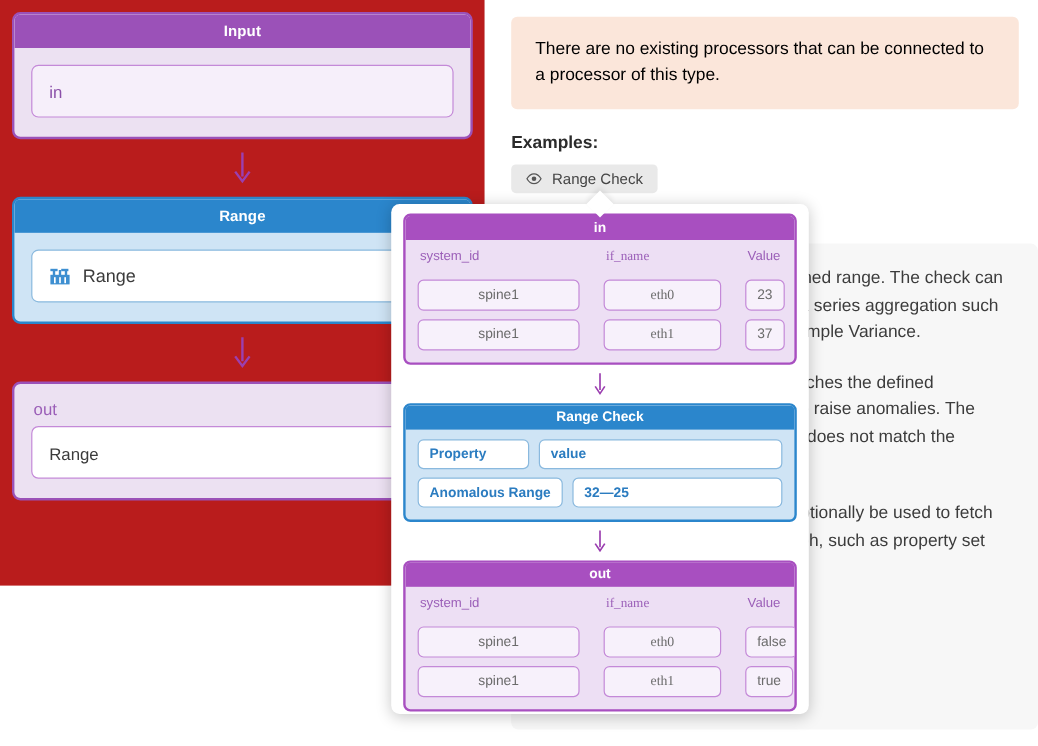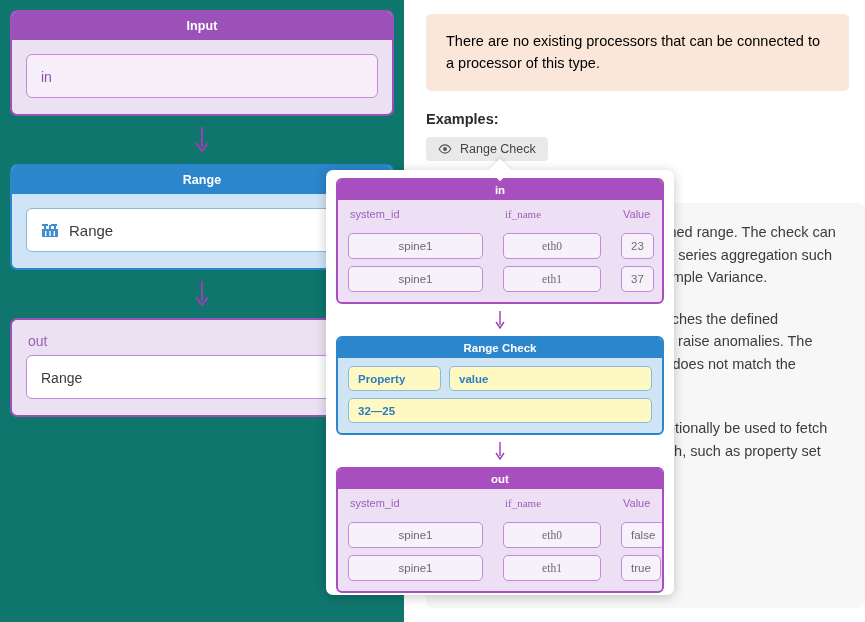--- a/index.html
+++ b/index.html
@@ -7,22 +7,22 @@
     width:865px;height:622px;
     background:#ffffff;
     font-family:"Liberation Sans", sans-serif;
     overflow:hidden;
     position:relative;
   }
   .root{position:absolute;inset:0;display:flex;}
 
   
   .left-col{
-    width:404px;height:622px;position:relative;
-    background:#0f766e;flex:0 0 404px;
+    width:404px;height:488px;position:relative;
+    background:#b91c1c;flex:0 0 404px;
     padding:10px 0 0 0;box-sizing:border-box;
   }
 
   .node{
     margin:0 10px;border-radius:7px;overflow:hidden;
     box-sizing:border-box;
   }
   .node-hdr{
     height:28px;line-height:28px;text-align:center;
     font-size:12.5px;font-weight:bold;color:#ffffff;
@@ -127,21 +127,21 @@
   .pcol.c1{flex:0 0 135px;}
   .pcol.c2{flex:0 0 98px;font-family:Liberation Serif, serif;}
   .pcol.c3{flex:1;}
   .phead{font-size:11px;color:#9b5fb8;margin-bottom:6px;padding-left:2px;}
   .pcell{
     background:#f7f1fb;border:1px solid #c489d8;border-radius:5px;
     height:26px;line-height:25px;padding:0 9px;font-size:11.5px;color:#6b6b6b;
     box-sizing:border-box;overflow:hidden;white-space:nowrap;
   }
   .bcell{
-    background:#fef9c3;border:1px solid #8ab9de;border-radius:5px;
+    background:#ffffff;border:1px solid #8ab9de;border-radius:5px;
     height:25px;line-height:24px;padding:0 9px;font-size:11.5px;
     color:#2b7cc0;font-weight:bold;box-sizing:border-box;
     overflow:hidden;white-space:nowrap;
   }
   .bcell.val{font-weight:bold;}
   .brow{display:flex;gap:8px;}
   .brow + .brow{margin-top:7px;}
   .bk{flex:0 0 93px;}
   .bv{flex:1;}
   .parrow{text-align:center;color:#9b3fb0;font-size:15px;line-height:1;margin:6px 0 6px 0;}
@@ -281,20 +281,23 @@
       <div class="ptable">
         <div class="brow">
           <div class="bk">
               <div class="bcell">Property</div>
             </div>
           <div class="bv">
               <div class="bcell val">value</div>
             </div>
         </div>
         <div class="brow">
+          <div class="bk">
+              <div class="bcell">Anomalous Range</div>
+            </div>
           <div class="bv">
               <div class="bcell val">32—25</div>
             </div>
         </div>
       </div>
     </div>
 
     <div class="parrow">
       <svg width="14" height="20" viewBox="0 0 14 20" aria-hidden="true">
         <line x1="7" y1="1" x2="7" y2="15" stroke="#9b3fb0" stroke-width="1.4"></line>

